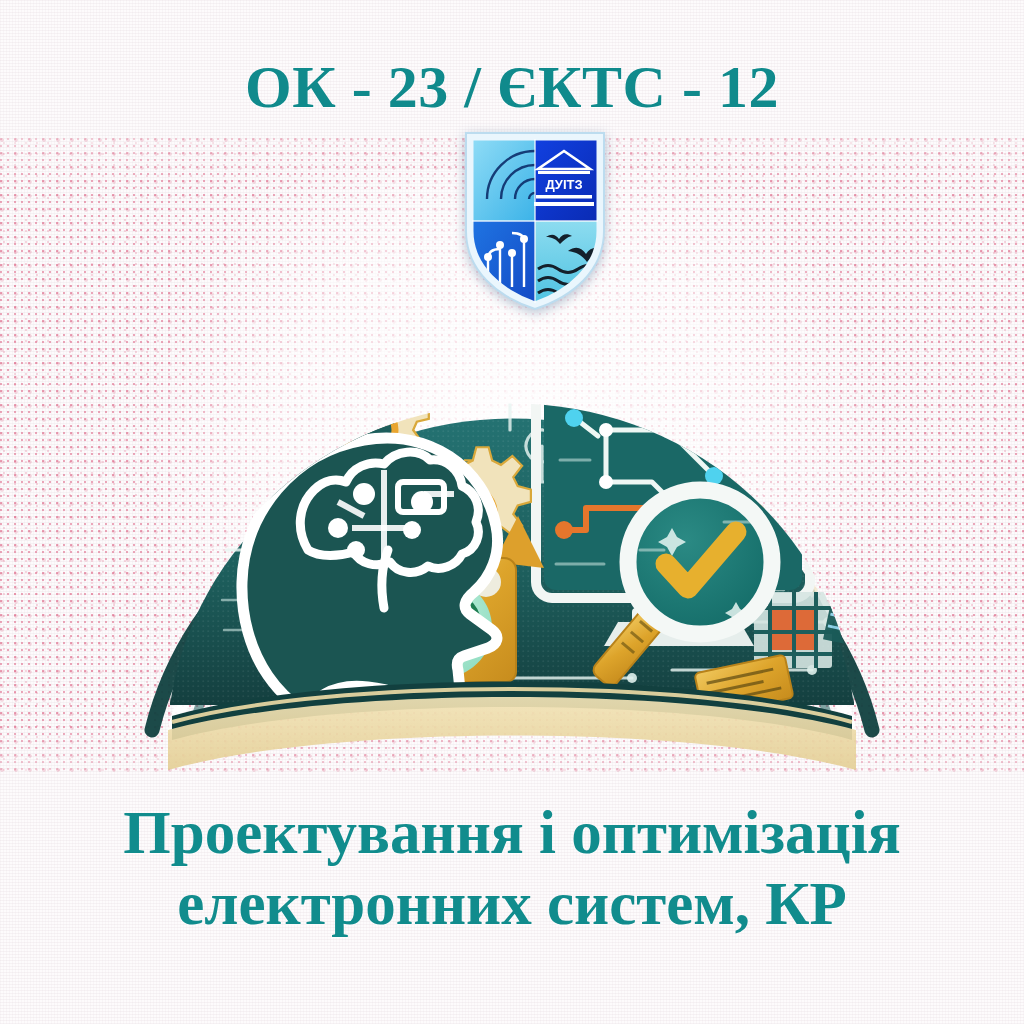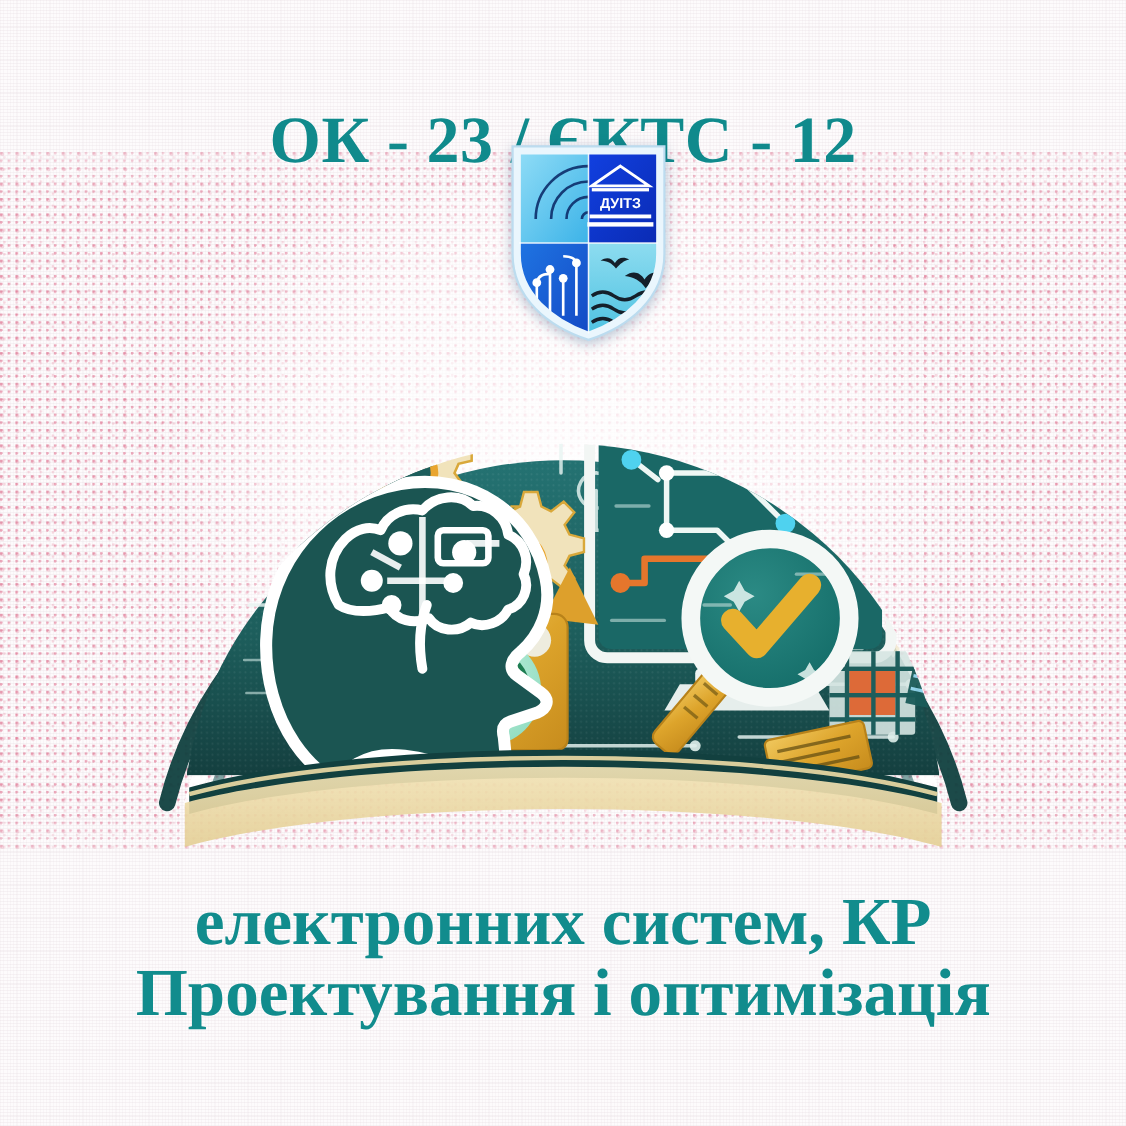--- a/index.html
+++ b/index.html
@@ -42,21 +42,20 @@
     position:absolute;left:150px;top:170px;width:730px;height:600px;
     background:radial-gradient(ellipse at 50% 45%, rgba(255,255,255,.92) 0%, rgba(255,255,255,.55) 45%, rgba(255,255,255,0) 72%);
     pointer-events:none;
   }
 
   
   .header{
     position:absolute;left:0;right:0;top:48px;height:78px;
     display:flex;align-items:center;justify-content:center;
     z-index:40;
-    margin-top:40px;
   }
   .header-text{
     font-family:"Liberation Serif", serif;
     font-weight:700;
     font-size:60px;
     letter-spacing:.5px;
     color:#108a8c;
     white-space:nowrap;
     text-shadow:0 1px 0 rgba(255,255,255,.7);
   }
@@ -500,17 +499,17 @@
         </g>
       </g>
 
       <path d="M12 12 H138 V104 C138 140 108 164 75 176 C42 164 12 140 12 104 Z" fill="none" stroke="#eaf6fd" stroke-width="3"></path>
       <path d="M75 12 V176" stroke="#ffffff" stroke-width="1.4" opacity="0.85"></path>
       <path d="M12 94 H138" stroke="#ffffff" stroke-width="1.4" opacity="0.85"></path>
     </svg>
   </div>
 
   <div class="footer">
+    <div class="title-line">Проектування і оптимізація</div>
     <div class="title-line second">електронних систем, КР</div>
-    <div class="title-line">Проектування і оптимізація</div>
   </div>
 
 </div>
 
 </body></html>

